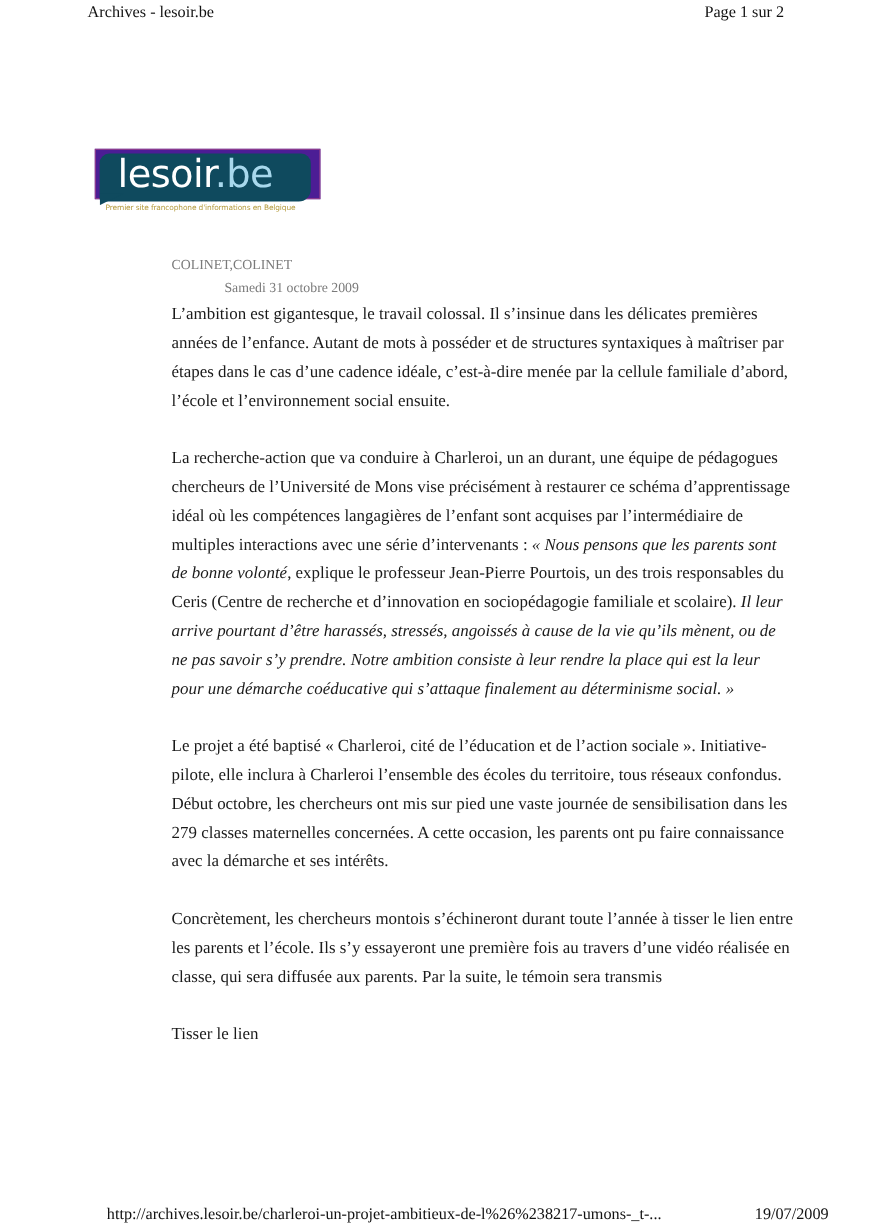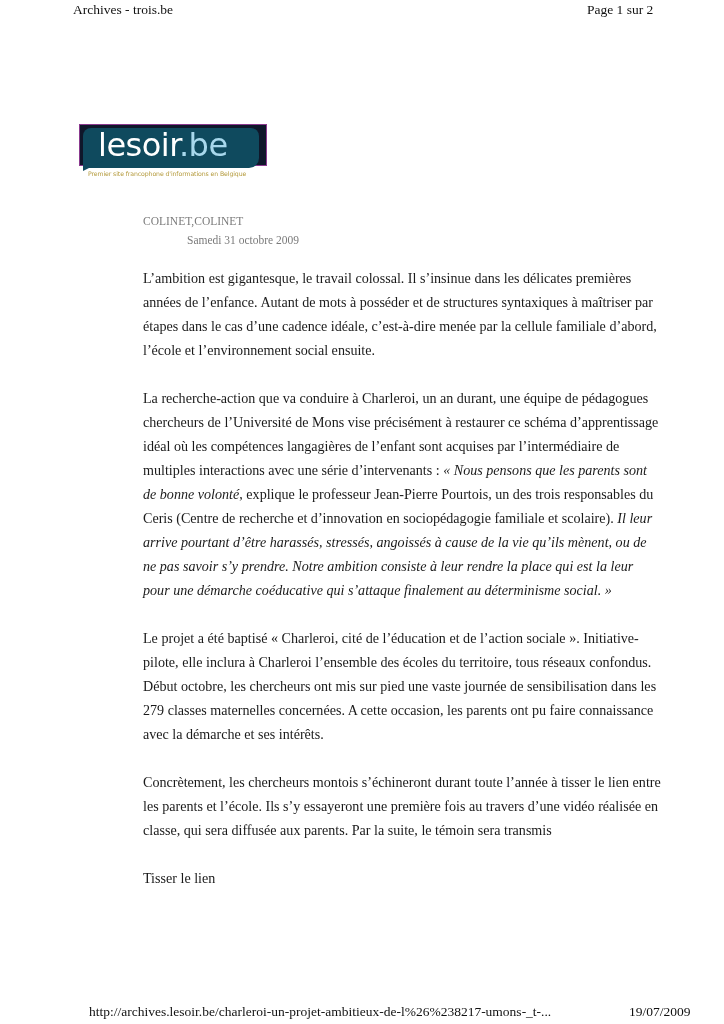--- a/index.html
+++ b/index.html
@@ -34,21 +34,21 @@
       left: 587px;
       top: 1px;
     }
     .logo {
       position: absolute;
       left: 79px;
       top: 124px;
       width: 188px;
       height: 42px;
       border: 1.5px solid #8a3a8e;
-      background: #0f172a;
+      background: #4c1d95;
       box-sizing: border-box;
     }
     .logo .bubble {
       position: absolute;
       left: 3px;
       top: 3px;
       width: 176px;
       height: 40px;
       background: #0f4a5e;
       border-radius: 8px 8px 10px 3px;
@@ -120,21 +120,21 @@
     }
     .para {
       margin: 0;
       font-size: 14.1px;
       line-height: 24px;
       color: #1a1a1a;
     }
     .para em {
       font-style: italic;
     }
-    .p1 { margin-top: 16px; }
+    .p1 { }
     .gap { margin-top: 24px; }
     .print-footer {
       position: absolute;
       left: 0;
       top: 1004px;
       width: 724px;
       font-size: 13.5px;
       color: #111;
     }
     .print-footer .url {
@@ -150,21 +150,21 @@
       top: 0;
       font-size: 13.5px;
       color: #111;
       line-height: normal;
     }
   </style>
 </head>
 <body>
 
 <div class="print-header">
-  <span class="left">Archives - trois.be</span>
+  <span class="left">Archives - lesoir.be</span>
   <span class="right">Page 1 sur 2</span>
 </div>
 
 <div class="logo">
   <div class="bubble"></div>
   <div class="bubble-tail"></div>
   <div class="brand"><span>lesoir</span><span class="tld">.be</span></div>
   <div class="tagline">Premier site francophone d'informations en Belgique</div>
 </div>
 

